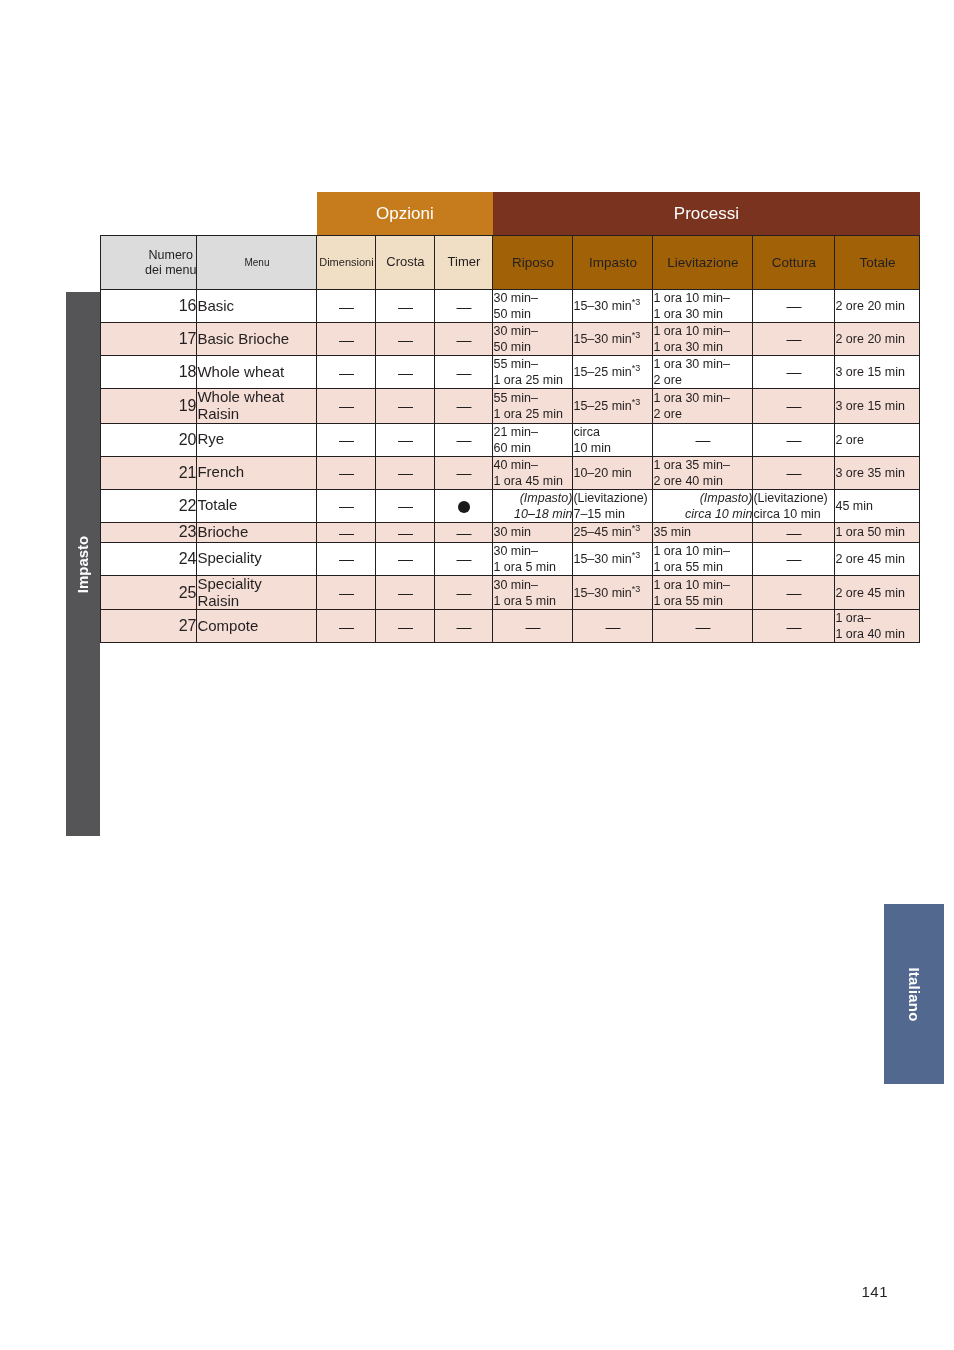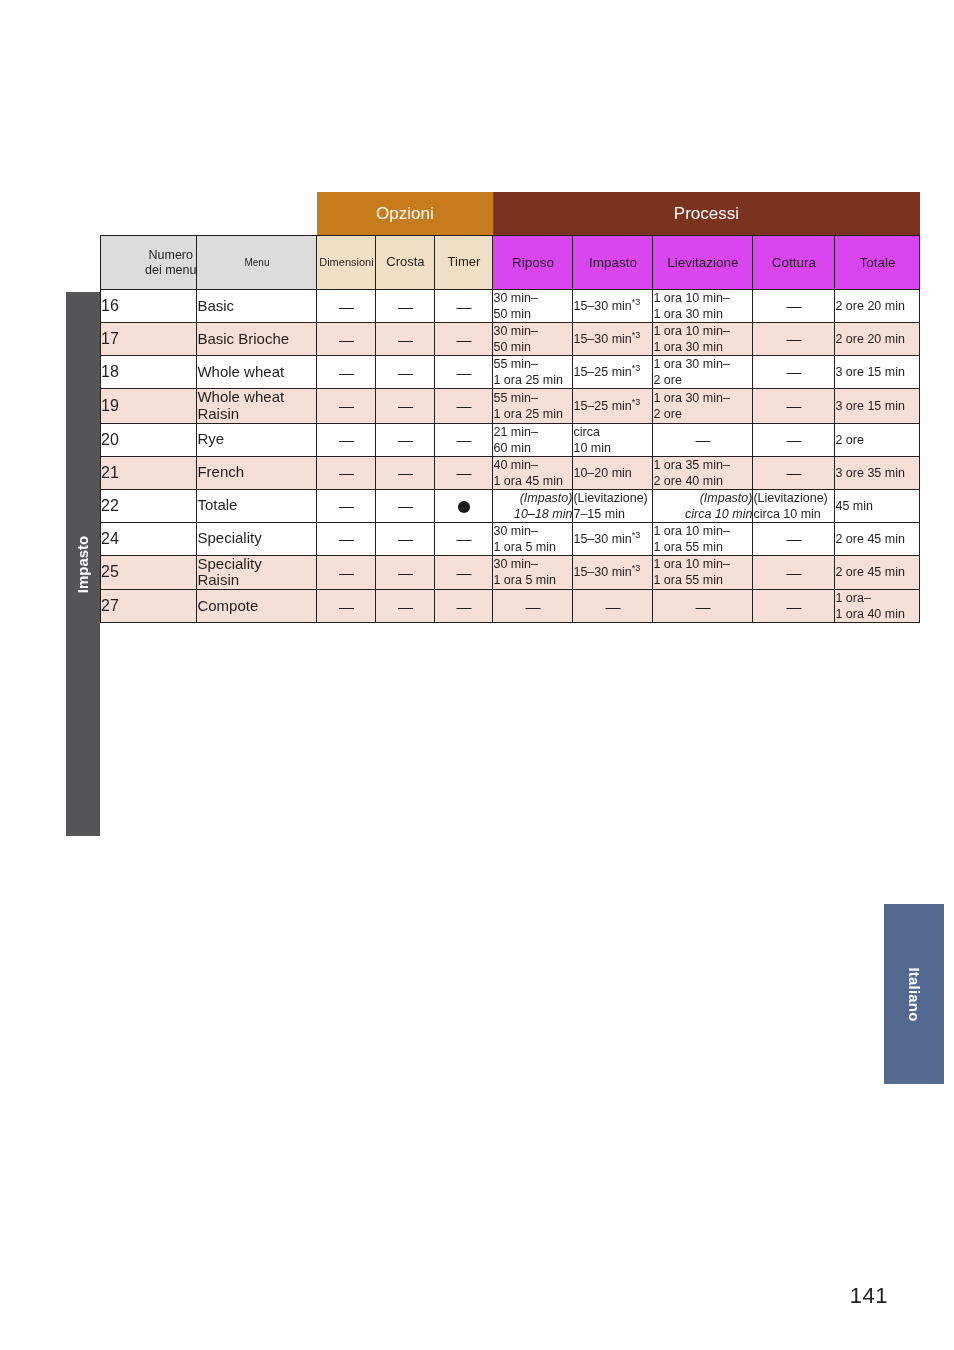--- a/index.html
+++ b/index.html
@@ -34,21 +34,21 @@
     color: #ffffff;
     font-weight: bold;
     font-size: 15px;
     letter-spacing: 0.2px;
   }
 
   #page-number {
     position: absolute;
     right: 66px;
     top: 1283px;
-    font-size: 22px;
+    font-size: 15px;
     color: #231f20;
     letter-spacing: 0.5px;
   }
 
   
   #section-tab {
     position: absolute;
     left: 66px;
     top: 292px;
     width: 34px;
@@ -109,29 +109,29 @@
   
   .hdr {
     height: 53px;
     text-align: center;
     line-height: 1.15;
   }
   .hdr-gray { background: #dcdcdc; font-size: 10px; }
   .hdr-gray.small { font-size: 12.5px; padding-left: 44px; }
   .hdr-tan { background: #f0dfc4; font-size: 13px; }
   .hdr-tan.tight { font-size: 11px; }
-  .hdr-taupe { background: #d946ef; font-size: 13.5px; font-weight: bold; margin-top: 39px; }
+  .hdr-taupe { background: #a16207; font-size: 13.5px; font-weight: bold; margin-top: 39px; }
   .hdr-taupe.plain { font-weight: normal; }
 
   
   tr.r-white td { background: #ffffff; }
   tr.r-pink  td { background: #f4ded6; }
 
   td.c-num {
-    text-align: left;
+    text-align: right;
     font-weight: bold;
     font-size: 16px;
   }
   td.c-menu {
     font-weight: bold;
     font-size: 15px;
     padding-left: 7px;
     line-height: 1.12;
   }
   td.c-opt {
@@ -368,20 +368,42 @@
             <span class="ln">circa 10 min</span>
           </td>
           <td class="c-proc">
             <span class="ln">(Lievitazione)</span>
             <span class="ln">circa 10 min</span>
           </td>
           <td class="c-proc">
             <span class="ln">45 min</span>
           </td>
         </tr>
+        <tr class="r-pink">
+          <td class="c-num">23</td>
+          <td class="c-menu">
+            <span class="ln">Brioche</span>
+          </td>
+          <td class="c-opt dash">—</td>
+          <td class="c-opt dash">—</td>
+          <td class="c-opt dash">—</td>
+          <td class="c-proc">
+            <span class="ln">30 min</span>
+          </td>
+          <td class="c-proc">
+            <span class="ln">25–45 min<sup>*3</sup></span>
+          </td>
+          <td class="c-proc">
+            <span class="ln">35 min</span>
+          </td>
+          <td class="c-proc dash">—</td>
+          <td class="c-proc">
+            <span class="ln">1 ora 50 min</span>
+          </td>
+        </tr>
         <tr class="r-white">
           <td class="c-num">24</td>
           <td class="c-menu">
             <span class="ln">Speciality</span>
           </td>
           <td class="c-opt dash">—</td>
           <td class="c-opt dash">—</td>
           <td class="c-opt dash">—</td>
           <td class="c-proc">
             <span class="ln">30 min–</span>

